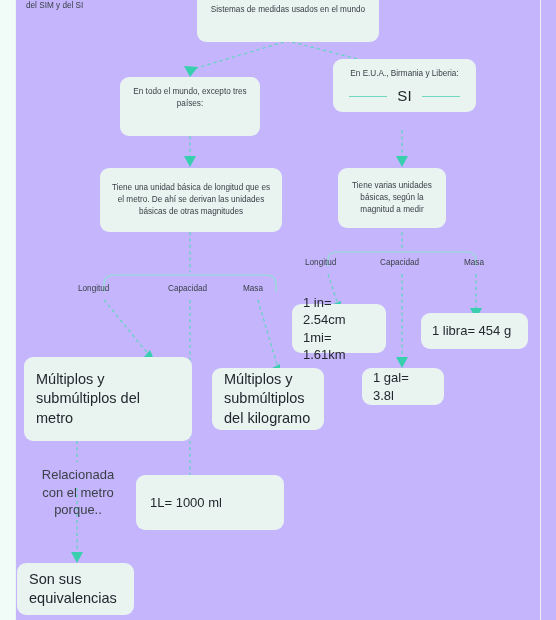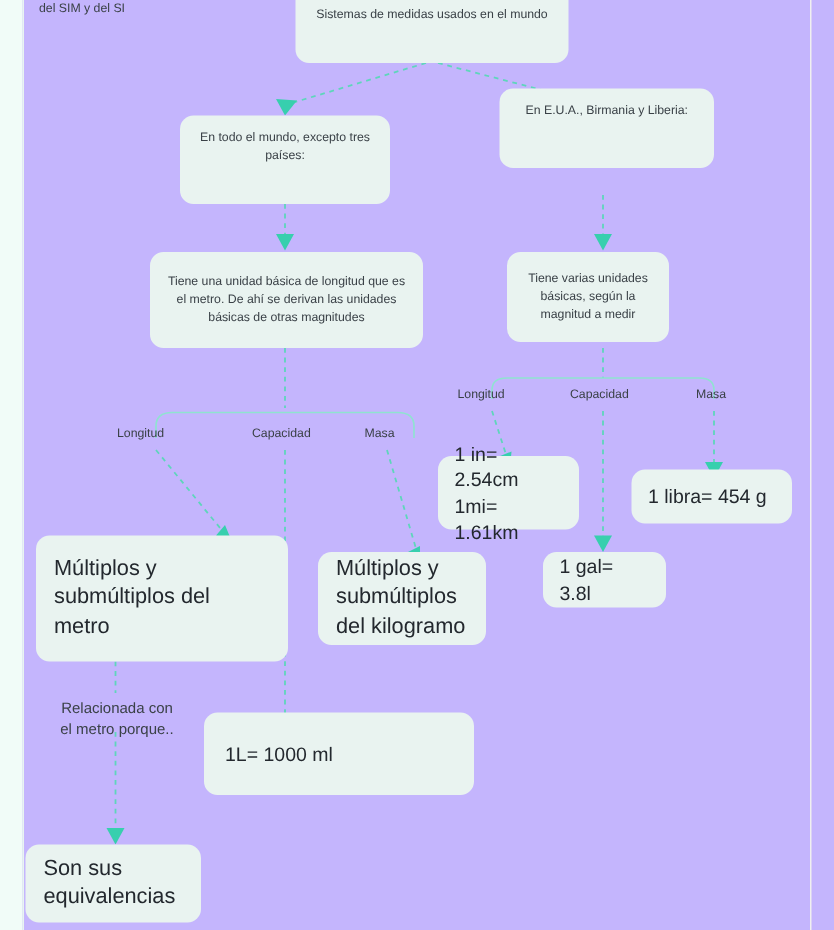--- a/index.html
+++ b/index.html
@@ -107,21 +107,21 @@
   .edge-label {
     position: absolute;
     font-size: 8.2px;
     color: #3a4147;
     white-space: nowrap;
   }
   .edge-label.multi {
     white-space: normal;
     text-align: center;
     line-height: 1.35;
-    font-size: 10px;
+    font-size: 13px;
   }
 
   .caption-free {
     position: absolute;
     font-size: 8.2px;
     color: #3a4147;
     white-space: nowrap;
   }
 
   svg.links {
@@ -198,20 +198,24 @@
   <div class="node small" style="left:197px; top:-22px; width:182px; height:64px;">
     <span>Sistemas de medidas usados en el mundo</span>
   </div>
 
   <div class="node small" style="left:120px; top:77px; width:140px; height:59px; justify-content:flex-start; padding-top:9px;">
     <span class="lead">En todo el mundo, excepto tres países:</span>
   </div>
 
   <div class="node small" style="left:333px; top:59px; width:143px; height:53px; justify-content:flex-start; padding-top:9px;">
     <span class="lead">En E.U.A., Birmania y Liberia:</span>
+    <span class="headline-wrap">
+      <span class="headline-rule"></span>
+      <span class="headline-text">SI</span>
+    </span>
   </div>
 
   <div class="node small" style="left:100px; top:168px; width:182px; height:64px;">
     <span>Tiene una unidad básica de longitud que es el metro. De ahí se derivan las unidades básicas de otras magnitudes</span>
   </div>
 
   <div class="node small" style="left:338px; top:168px; width:108px; height:60px;">
     <span>Tiene varias unidades básicas, según la magnitud a medir</span>
   </div>
 
@@ -239,21 +243,21 @@
   <div class="node big" style="left:24px; top:357px; width:168px; height:84px;">
     <span>Múltiplos y submúltiplos del metro</span>
   </div>
 
   <div class="node big" style="left:212px; top:368px; width:112px; height:62px;">
     <span>Múltiplos y submúltiplos del kilogramo</span>
   </div>
 
   <div class="edge-label multi" style="left:40px; top:466px; width:76px;">Relacionada con el metro porque..</div>
 
-  <div class="node formula" style="left:136px; top:475px; width:180px; height:55px; padding-left:14px;">
+  <div class="node formula" style="left:136px; top:475px; width:148px; height:55px; padding-left:14px;">
     <span>1L= 1000 ml</span>
   </div>
 
   <div class="node big" style="left:17px; top:563px; width:117px; height:52px;">
     <span>Son sus equivalencias</span>
   </div>
 
 </div>
 
 </body></html>

